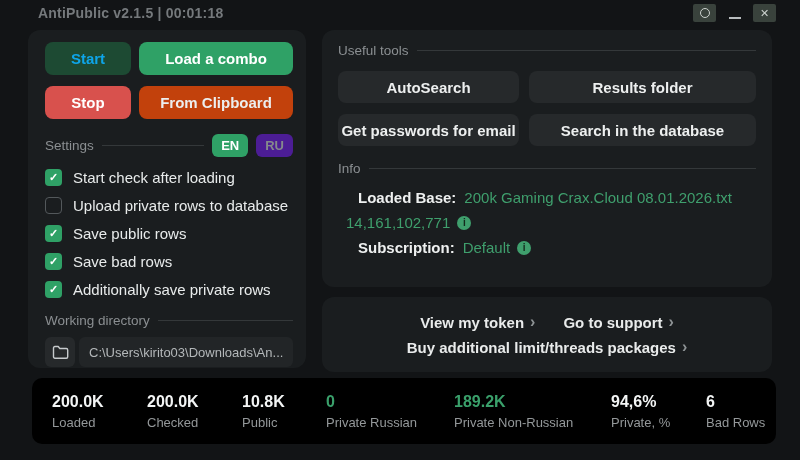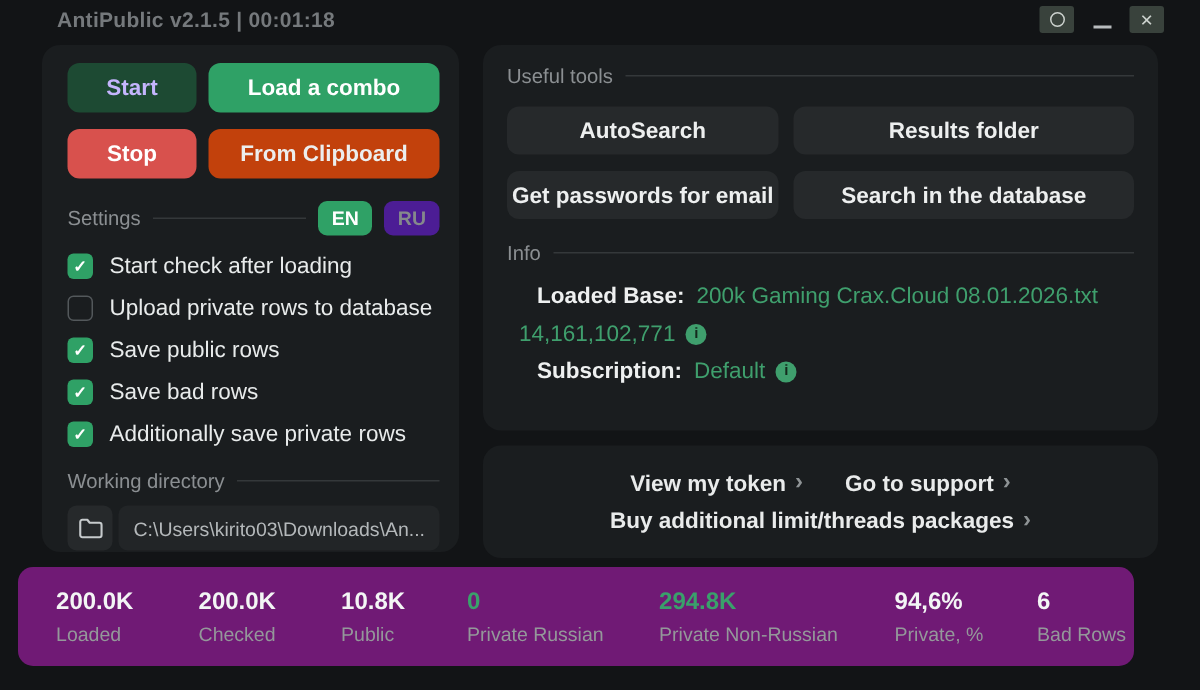--- a/index.html
+++ b/index.html
@@ -27,30 +27,30 @@
   .win-btn.min { background:transparent; }
   .min-line { display:block; width:12px; height:2px; background:#b8bcbe; margin-top:9px; }
   .circle-glyph { width:10px; height:10px; border:1.6px solid #ccd2ce; border-radius:50%; display:block; }
 
   
   .panel { position:absolute; background:#1a1d1f; border-radius:12px; }
   .panel.left  { left:28px;  top:30px;  width:278px; height:338px; padding:12px 13px 0 17px; }
   .panel.tools { left:322px; top:30px;  width:450px; height:257px; padding:13px 16px 0 16px; }
   .panel.links { left:322px; top:297px; width:450px; height:75px;
                  display:flex; flex-direction:column; align-items:center; justify-content:center; gap:8px; }
-  .panel.stats { left:12px;  top:378px; width:744px; height:66px; background:#701a75; border-radius:10px;
-                 display:flex; align-items:center; padding-left:20px;justify-content:center; }
+  .panel.stats { left:32px;  top:378px; width:744px; height:66px; background:#000000; border-radius:10px;
+                 display:flex; align-items:center; padding-left:20px; }
 
   
   .btn-grid { display:grid; grid-template-columns:86px 1fr; gap:11px 8px; }
   .btn {
     height:33px; border:none; border-radius:8px; font-family:inherit;
     font-size:15px; font-weight:700; cursor:pointer;
   }
-  .btn.start { background:#1d4a33; color:#c4b5fd; }
+  .btn.start { background:#1d4a33; color:#0ea5e9; }
   .btn.green { background:#2fa166; color:#ffffff; }
   .btn.stop  { background:#d8514d; color:#ffffff; }
   .btn.dark  { background:#c2410c; color:#eceeee; }
 
   
   .section-head { display:flex; align-items:center; gap:8px; margin-top:15px; }
   .sec-label { color:#8b8f92; font-size:13.5px; white-space:nowrap; }
   .sec-line  { flex:1; height:1px; background:#34383a; }
   .lang {
     height:23px; padding:0 9px; border:none; border-radius:6px;
@@ -258,21 +258,21 @@
   </div>
   <div class="stat" data-variant="default">
     <span class="stat-value">10.8K</span>
     <span class="stat-label">Public</span>
   </div>
   <div class="stat" data-variant="green">
     <span class="stat-value">0</span>
     <span class="stat-label">Private Russian</span>
   </div>
   <div class="stat" data-variant="green">
-    <span class="stat-value">294.8K</span>
+    <span class="stat-value">189.2K</span>
     <span class="stat-label">Private Non-Russian</span>
   </div>
   <div class="stat" data-variant="default">
     <span class="stat-value">94,6%</span>
     <span class="stat-label">Private, %</span>
   </div>
   <div class="stat" data-variant="default">
     <span class="stat-value">6</span>
     <span class="stat-label">Bad Rows</span>
   </div>

